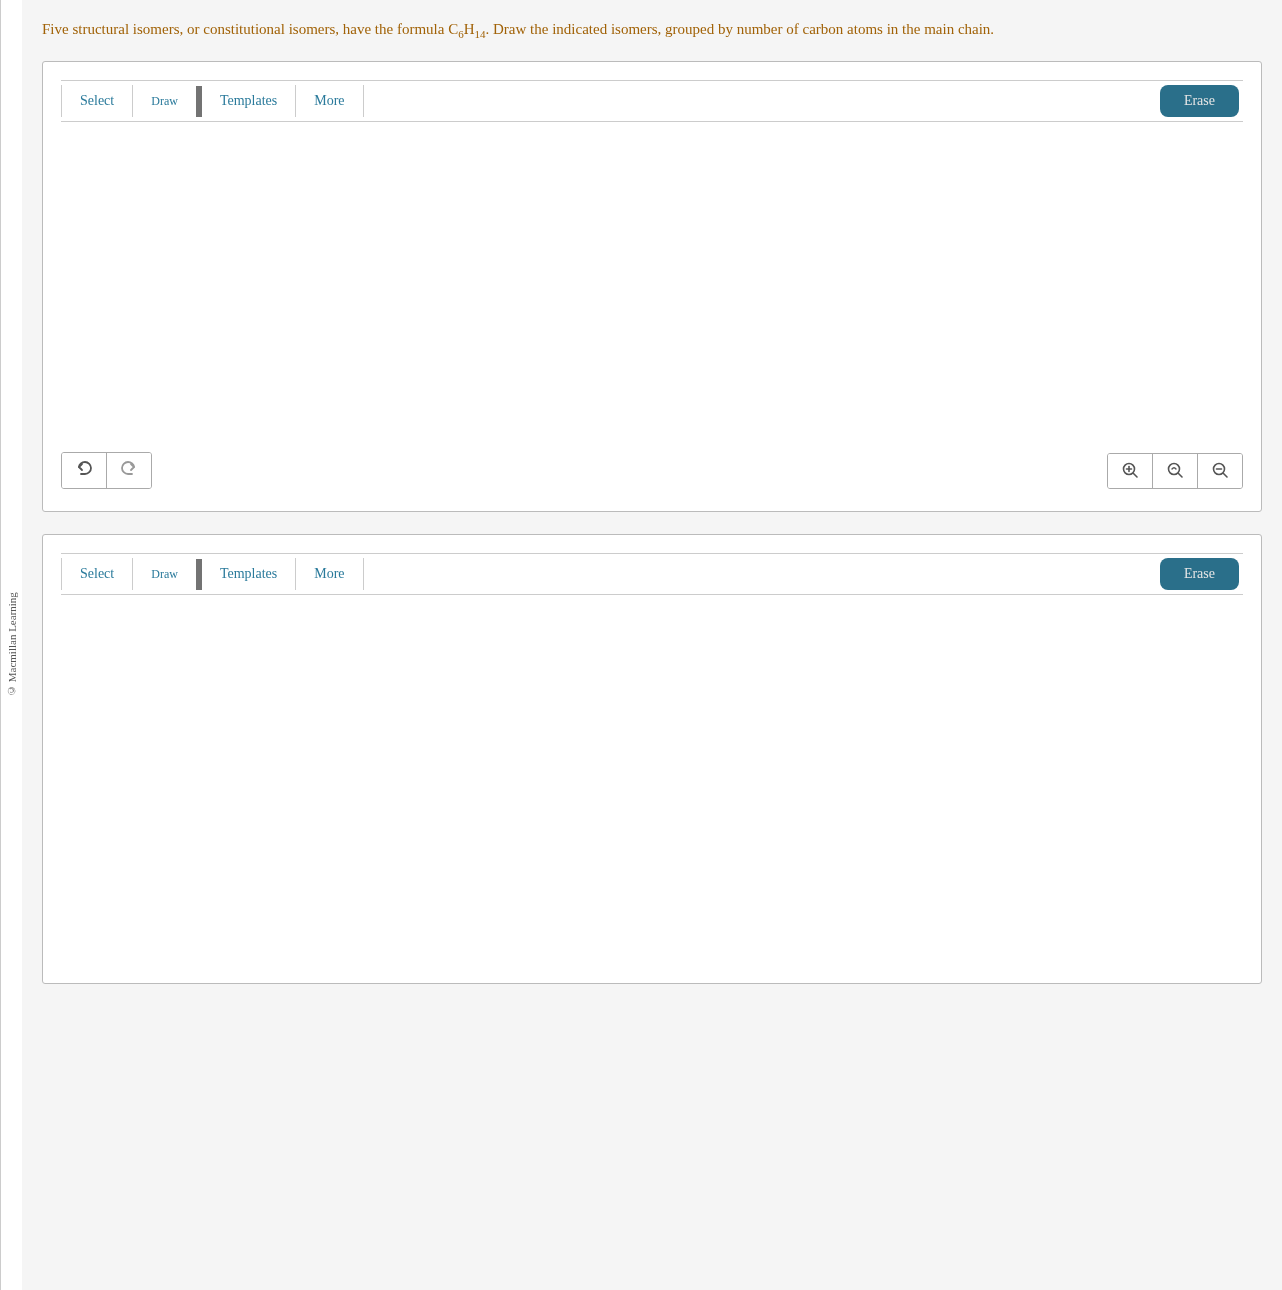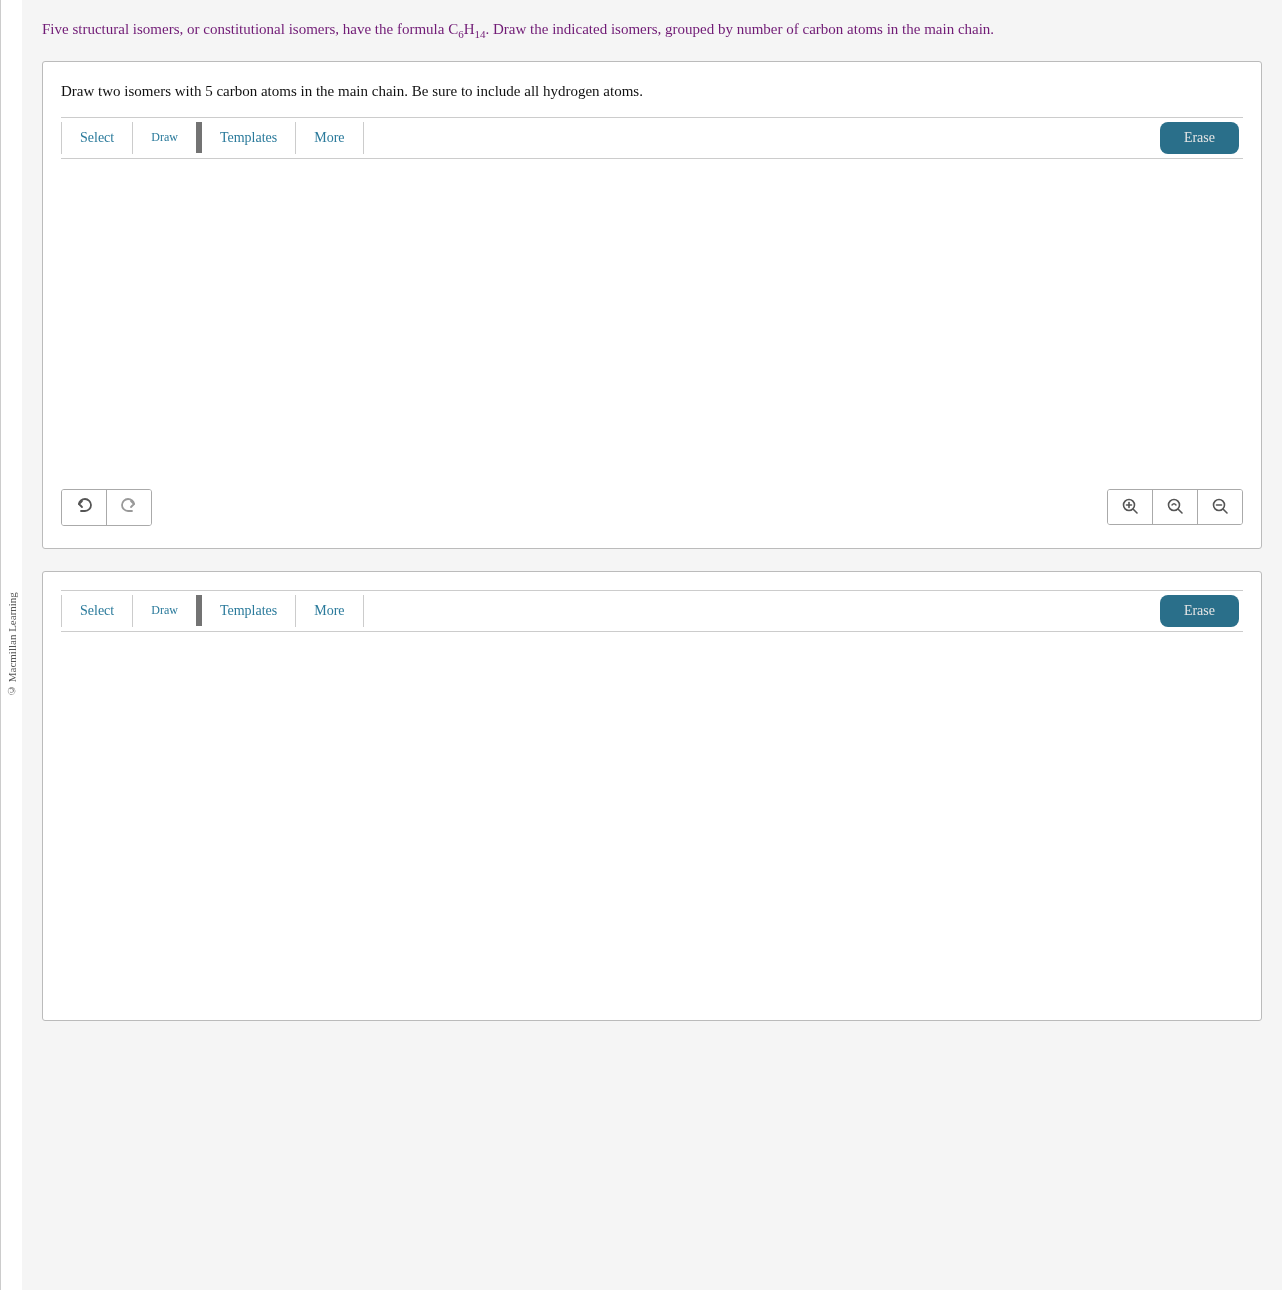--- a/index.html
+++ b/index.html
@@ -29,21 +29,21 @@
     }
     .main-content {
       flex: 1;
       padding: 18px 20px 30px 20px;
       background: #f5f5f5;
     }
     .intro-text {
       font-size: 15px;
       line-height: 1.55;
       margin-bottom: 18px;
-      color: #701a75;
+      color: #a16207;
     }
     .intro-text sup, .intro-text sub {
       font-size: 11px;
     }
     .panel {
       background: #fff;
       border: 1px solid #bbb;
       border-radius: 3px;
       margin-bottom: 22px;
       padding: 18px 18px 18px 18px;
@@ -161,21 +161,20 @@
   <div class="sidebar-label">
     <span>© Macmillan Learning</span>
   </div>
   <div class="main-content">
 
     <p class="intro-text">
       <span>Five structural isomers, or constitutional isomers, have the formula C</span><sub>6</sub><span>H</span><sub>14</sub><span>. Draw the indicated isomers, grouped by number of carbon atoms in the main chain.</span>
     </p>
 
     <div class="panel">
-      <p class="panel-question">Draw two isomers with 5 carbon atoms in the main chain. Be sure to include all hydrogen atoms.</p>
       <div class="toolbar">
         <button class="toolbar-item">Select</button>
         <button class="toolbar-draw-item">Draw</button>
         <button class="toolbar-item">Templates</button>
         <button class="toolbar-item">More</button>
         <div class="toolbar-spacer"></div>
         <button class="erase-btn">Erase</button>
       </div>
       <div class="drawing-area"></div>
       <div class="drawing-controls-bottom">

